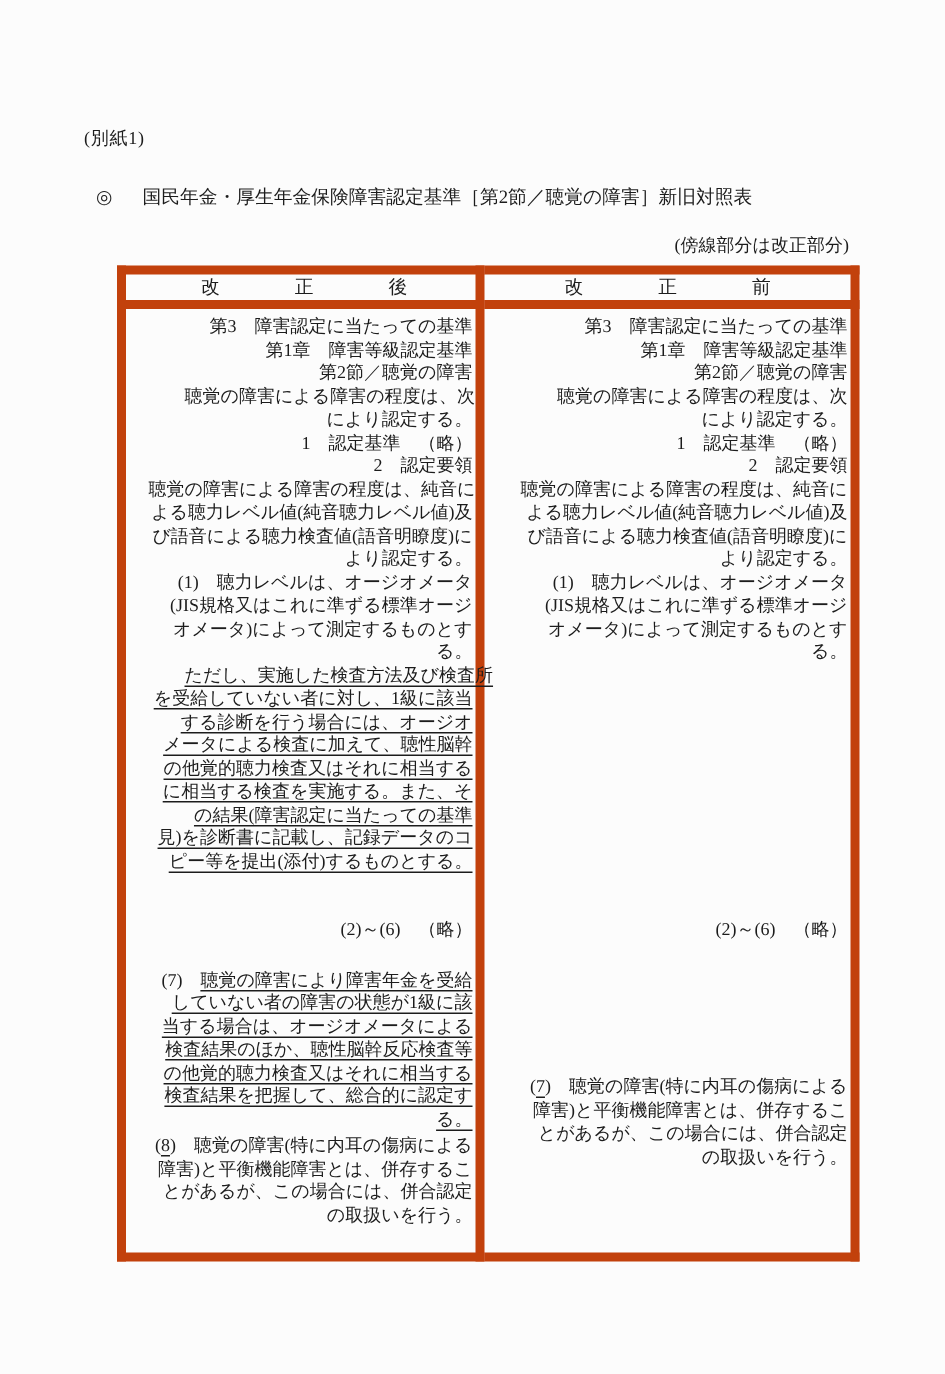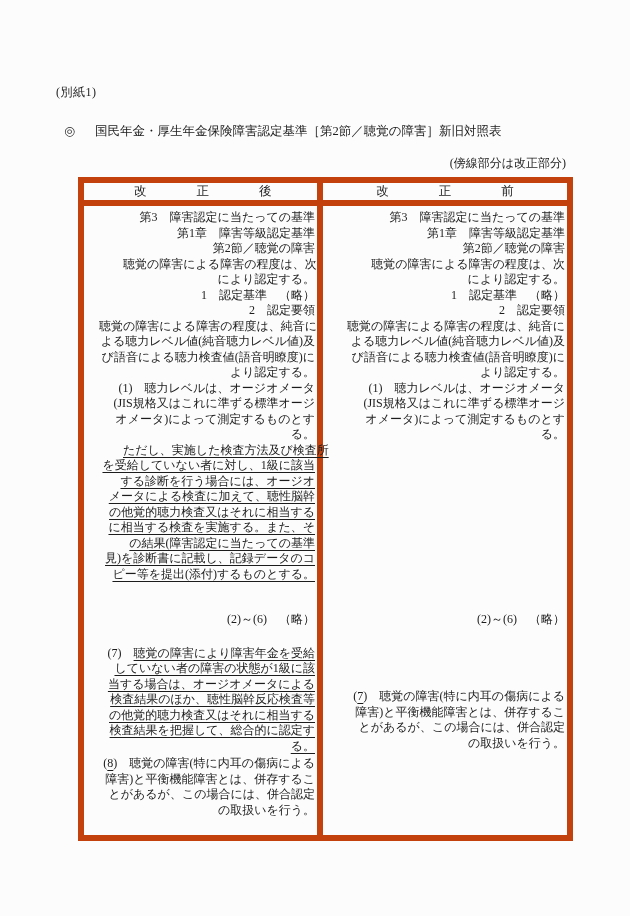--- a/index.html
+++ b/index.html
@@ -63,21 +63,21 @@
   .u {
     text-decoration: underline;
     text-underline-offset: 2.5px;
     text-decoration-thickness: 1px;
   }
   
   .col-after  .blk-omitted { margin-top: 30px; }
   .col-after  .blk-item7   { margin-top: 18px; }
   .col-after  .blk-item8   { margin-top: 2px; }
   .col-before .blk-omitted { margin-top: 169px; }
-  .col-before .blk-item7   { margin-top: 62px; }
+  .col-before .blk-item7   { margin-top: 90px; }
 </style>
 </head>
 <body>
 
 <div class="attachment">(別紙1)</div>
 
 <div class="title-row"><span class="title-mark">◎</span><span>国民年金・厚生年金保険障害認定基準［第2節／聴覚の障害］新旧対照表</span></div>
 
 <div class="note">(傍線部分は改正部分)</div>
 

